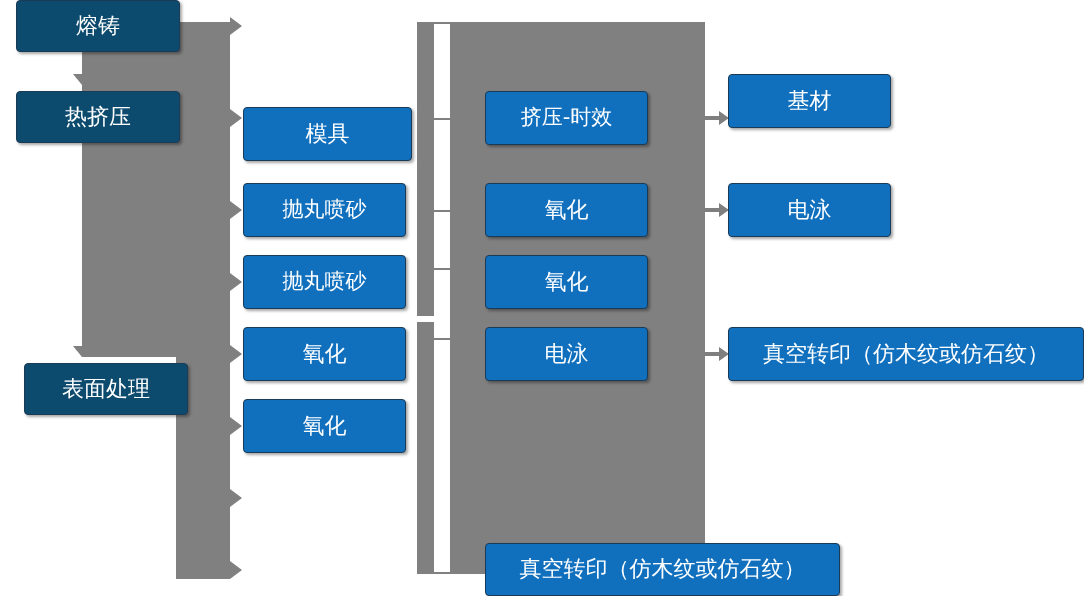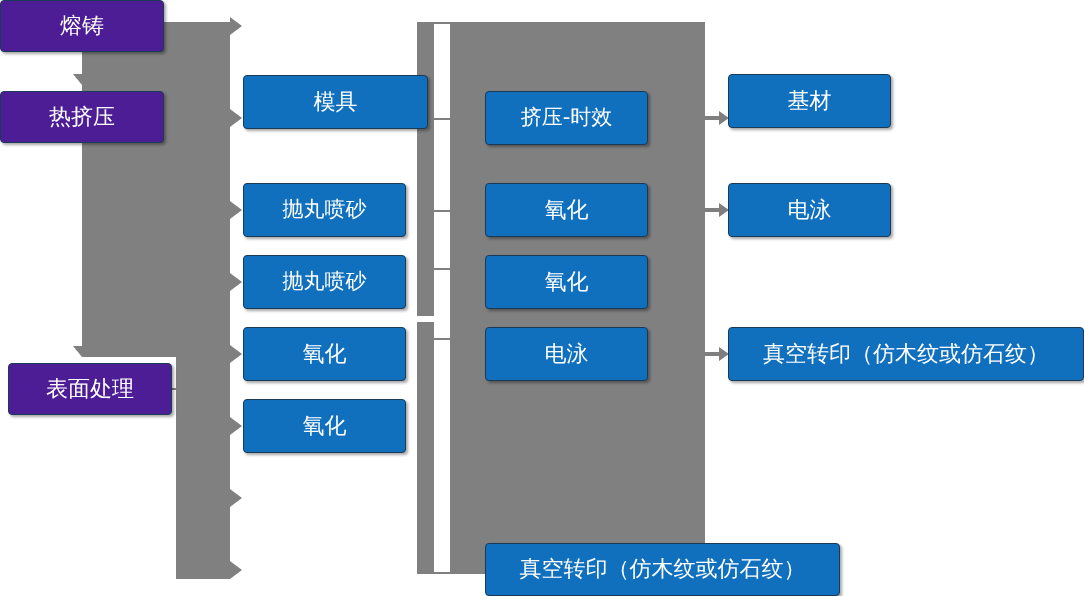--- a/index.html
+++ b/index.html
@@ -19,21 +19,21 @@
   .sm-arrow .shaft{width:14px;height:4px;background:#7f7f7f;}
   .sm-arrow .head{width:0;height:0;border-top:7px solid transparent;
       border-bottom:7px solid transparent;border-left:10px solid #7f7f7f;}
 
   
   .box{position:absolute;box-sizing:border-box;display:flex;
        align-items:center;justify-content:center;
        color:#ffffff;border:1px solid #1b3a56;border-radius:4px;
        box-shadow:2px 2px 3px rgba(0,0,0,0.35);
        text-align:center;line-height:1.1;white-space:nowrap;}
-  .box.dark{background:#4c1d95;}
+  .box.dark{background:#0c4a6e;margin-left:16px;}
   .box.mid{background:#1070be;}
   .t22{font-size:22px;}
   .t21{font-size:21px;}
 </style>
 </head>
 <body>
 
 <div id="canvas">
 
   <div class="gray" style="left:82px;top:22px;width:148px;height:335px;"></div>
@@ -77,21 +77,21 @@
     </div>
   <div class="sm-arrow" style="left:705px;top:347px;">
     <span class="shaft"></span>
       <span class="head"></span>
     </div>
 
   <div class="box dark t22" style="left:0px;top:0px;width:164px;height:52px;">熔铸</div>
   <div class="box dark t22" style="left:0px;top:91px;width:164px;height:52px;">热挤压</div>
   <div class="box dark t22" style="left:8px;top:363px;width:164px;height:52px;">表面处理</div>
 
-  <div class="box mid t22" style="left:243px;top:75px;width:185px;height:54px;">模具</div>
+  <div class="box mid t22" style="left:243px;top:107px;width:169px;height:54px;">模具</div>
   <div class="box mid t21" style="left:243px;top:183px;width:163px;height:54px;">抛丸喷砂</div>
   <div class="box mid t21" style="left:243px;top:255px;width:163px;height:54px;">抛丸喷砂</div>
   <div class="box mid t22" style="left:243px;top:327px;width:163px;height:54px;">氧化</div>
   <div class="box mid t22" style="left:243px;top:399px;width:163px;height:54px;">氧化</div>
 
   <div class="box mid t21" style="left:485px;top:91px;width:163px;height:54px;">挤压-时效</div>
   <div class="box mid t22" style="left:485px;top:183px;width:163px;height:54px;">氧化</div>
   <div class="box mid t22" style="left:485px;top:255px;width:163px;height:54px;">氧化</div>
   <div class="box mid t22" style="left:485px;top:327px;width:163px;height:54px;">电泳</div>
   <div class="box mid t22" style="left:485px;top:543px;width:355px;height:53px;">真空转印（仿木纹或仿石纹）</div>

